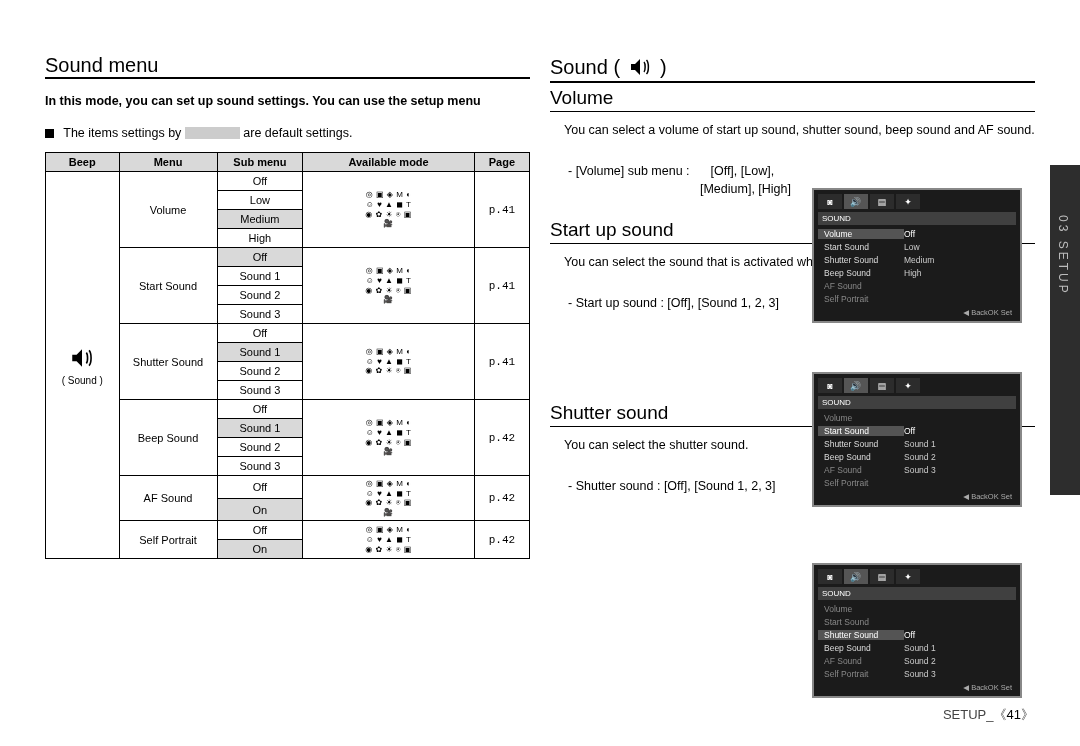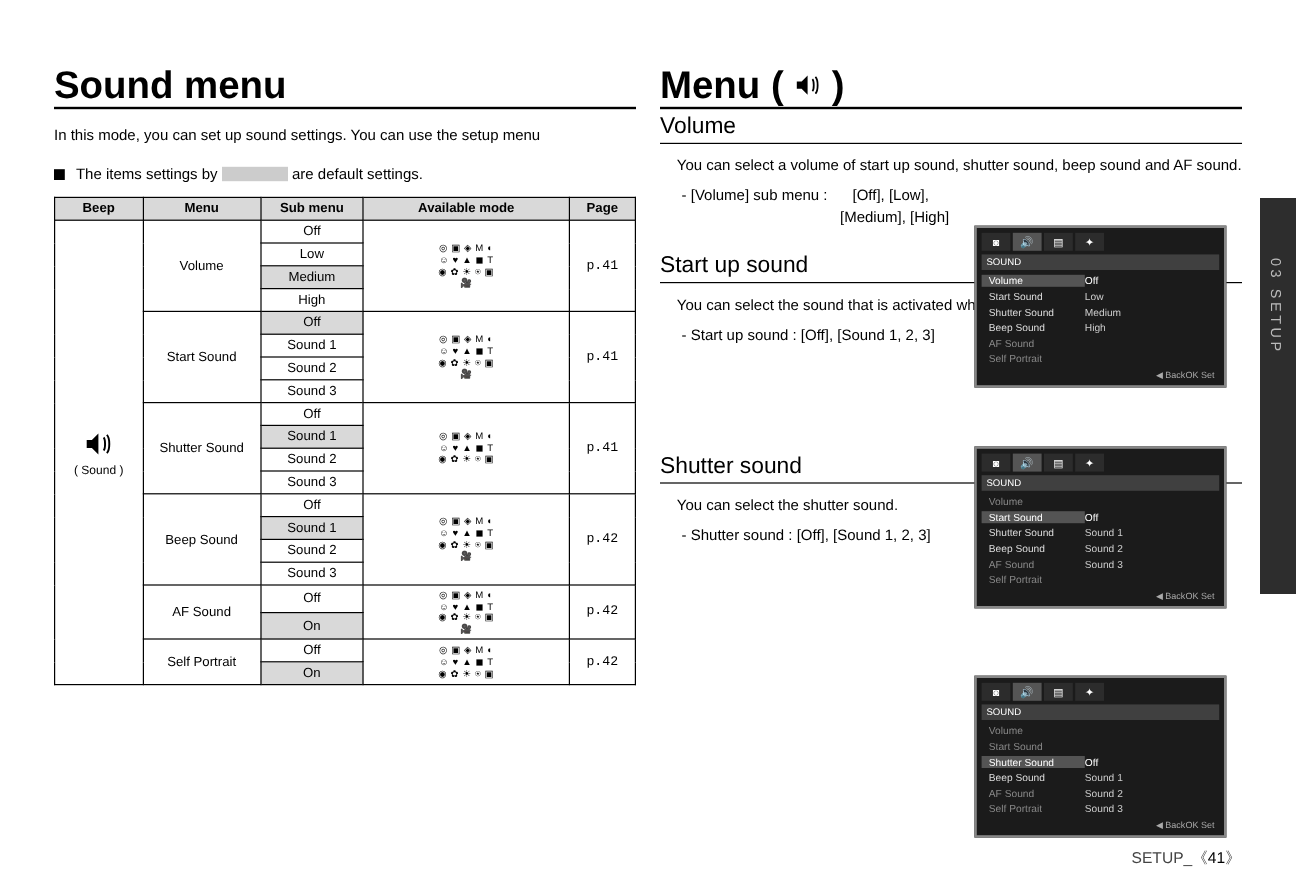--- a/index.html
+++ b/index.html
@@ -16,37 +16,37 @@
     width: 100%; height: 100%;
     padding: 55px 45px 0 45px;
     display: flex;
     flex-direction: row;
   }
   .col { width: 495px; }
   .col-left { margin-right: 20px; }
   .col-right { margin-left: 0; }
 
   .title {
-    font-size: 32px;
-    font-weight: 700;
+    font-size: 20px;
+    font-weight: 400;
     line-height: 1;
     margin-bottom: 4px;
     border-bottom: 2px solid #000;
     padding-bottom: 2px;
     display: flex;
     align-items: center;
     gap: 8px;
   }
   .title .sp-icon {
     display: inline-flex;
     align-items: center;
   }
 
   .para { font-size: 12.5px; margin-top: 14px; line-height: 1.4; }
-  .para b, .para .bold { font-weight: normal; }
+  .para b, .para .bold { font-weight: bold; }
   .sq { display:inline-block; width:9px; height:9px; background:#000; margin-right:6px; vertical-align: middle;}
   .shade-chip { display:inline-block; width:55px; height:12px; background:#ccc; vertical-align:middle; }
 
   
   table.settings {
     border-collapse: collapse;
     width: 100%;
     margin-top: 10px;
     font-size: 11px;
   }
@@ -71,21 +71,21 @@
   
   .section-head {
     font-size: 19px;
     font-weight: 300;
     border-bottom: 1px solid #000;
     margin-top: 20px;
     padding-bottom: 2px;
   }
   .section-head.first { margin-top: 0; }
   .section-body { font-size: 12.5px; margin-top: 10px; line-height: 1.4; padding-left: 14px; }
-  .sub-list { margin-top: 6px; padding-left: 4px; font-size: 12.5px; line-height:1.5;}
+  .sub-list { margin-top: 22px; padding-left: 4px; font-size: 12.5px; line-height:1.5;}
 
   
   .lcd {
     position: absolute;
     width: 210px;
     background: #1b1b1b;
     border: 2px solid #888;
     color: #fff;
     font-size: 8.5px;
     padding: 4px;
@@ -254,21 +254,21 @@
         </tr>
         <tr>
             <td class="sub-cell default">On</td>
           </tr>
       </tbody>
     </table>
   </div>
 
   <div class="col col-right">
     <div class="title">
-      <span>Menu (</span>
+      <span>Sound (</span>
       <span class="sp-icon">
         <svg width="24" height="24" viewBox="0 0 24 24">
             <path d="M3 9v6h4l5 5V4L7 9H3z" fill="#000"></path>
             <path d="M16 7c1.5 1.5 1.5 8.5 0 10M18.5 5c2.5 2.5 2.5 11.5 0 14" stroke="#000" stroke-width="1.5" fill="none"></path>
           </svg>
       </span>
       <span>)</span>
     </div>
 
     <div class="section-head first">Volume</div>

